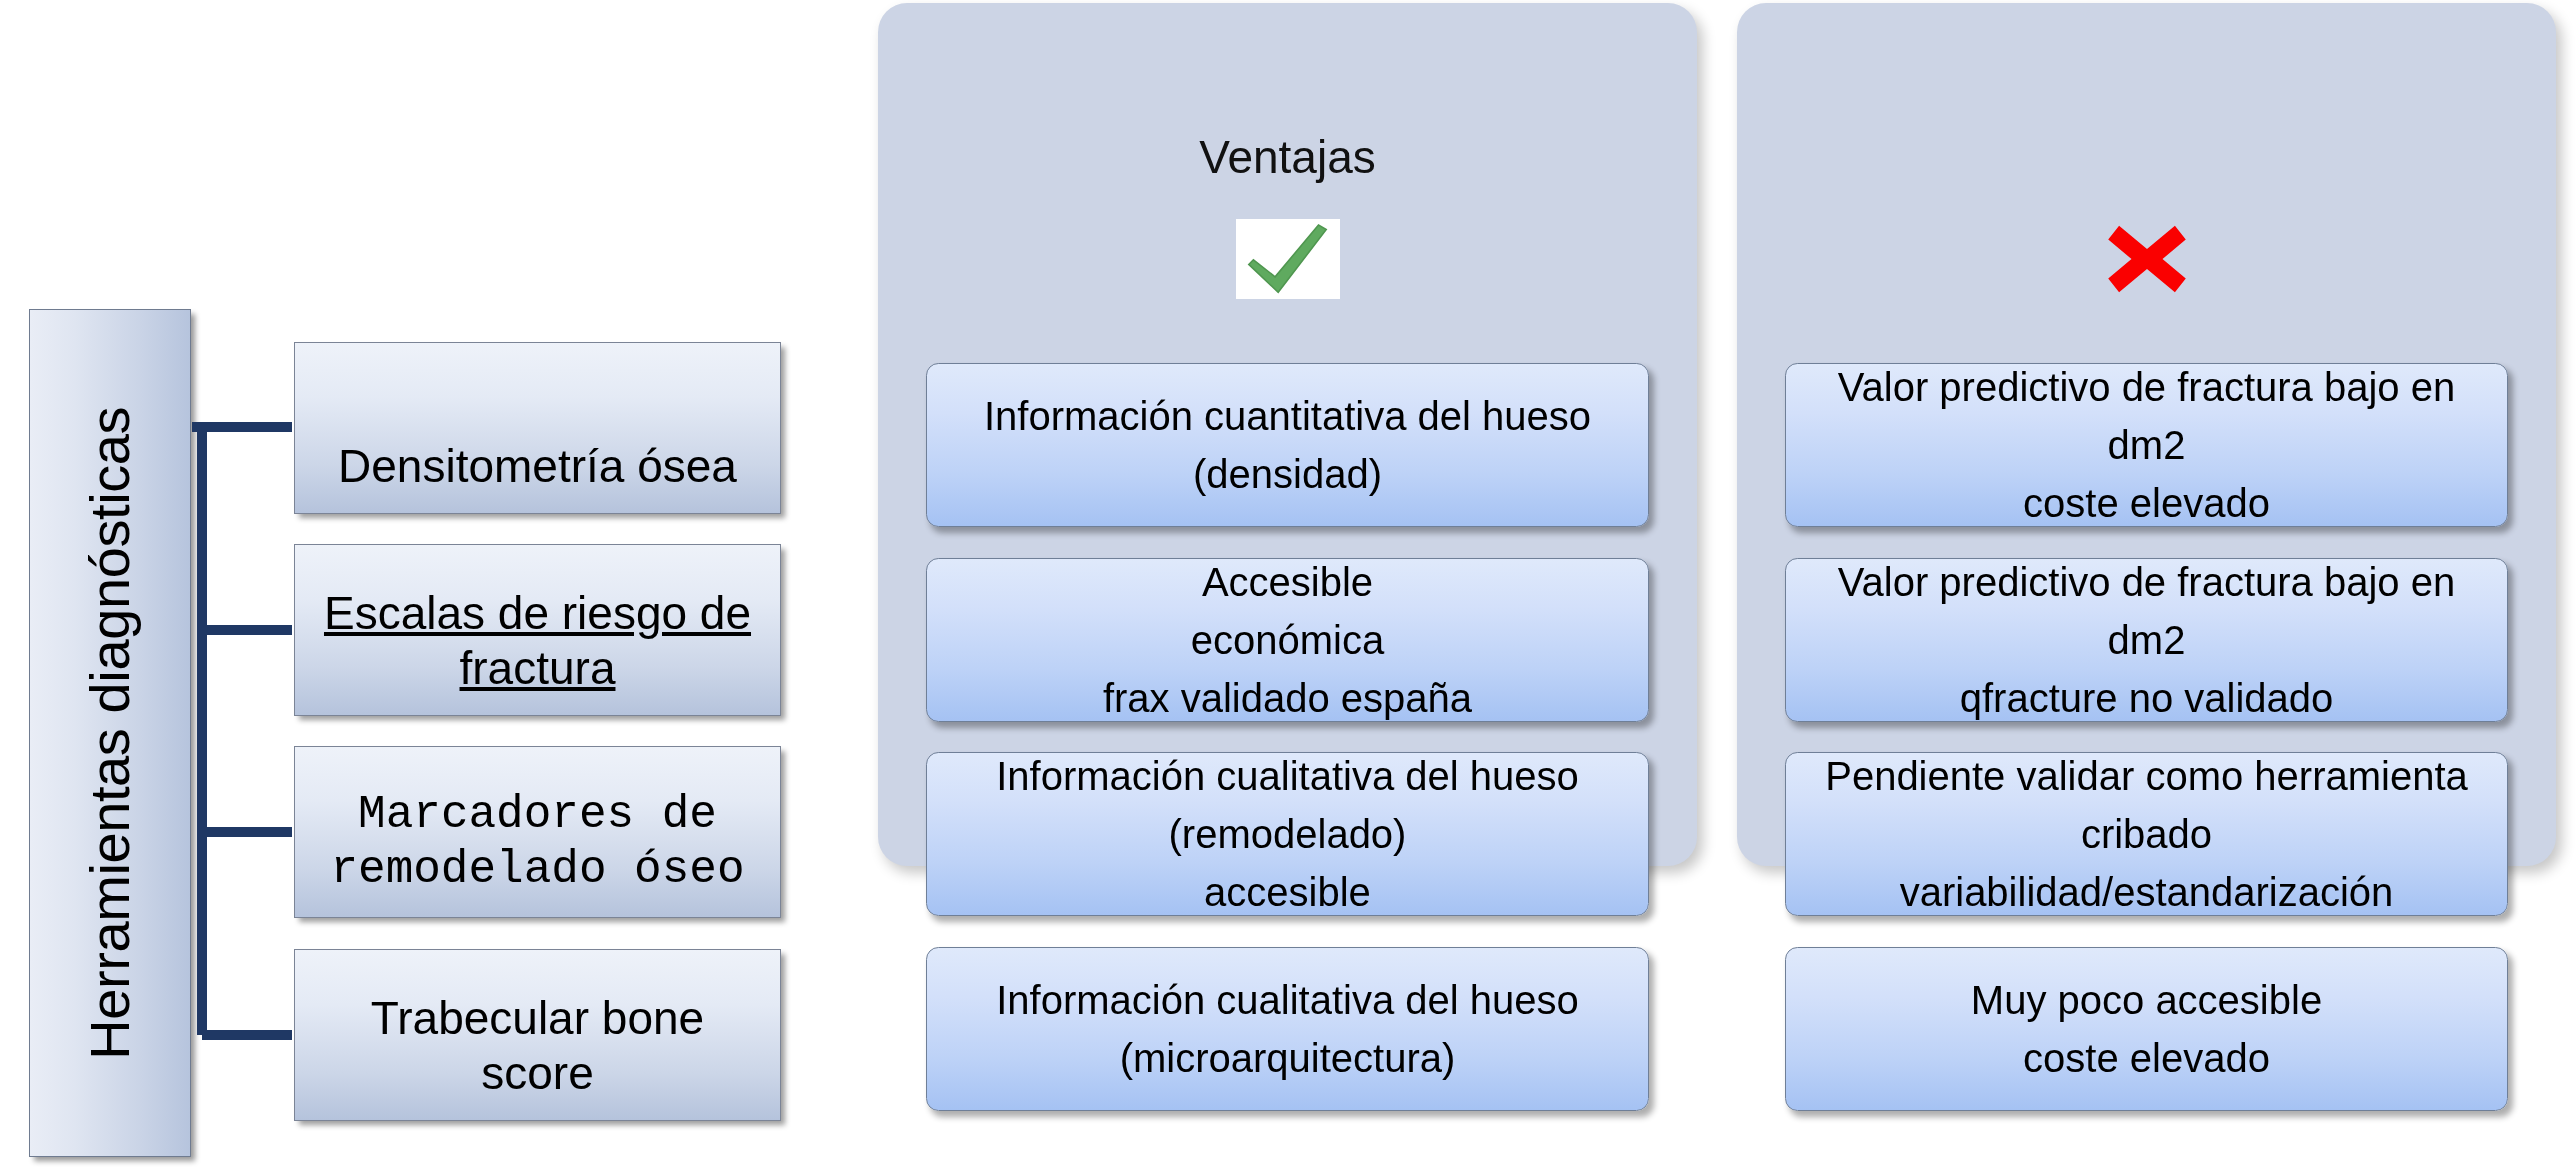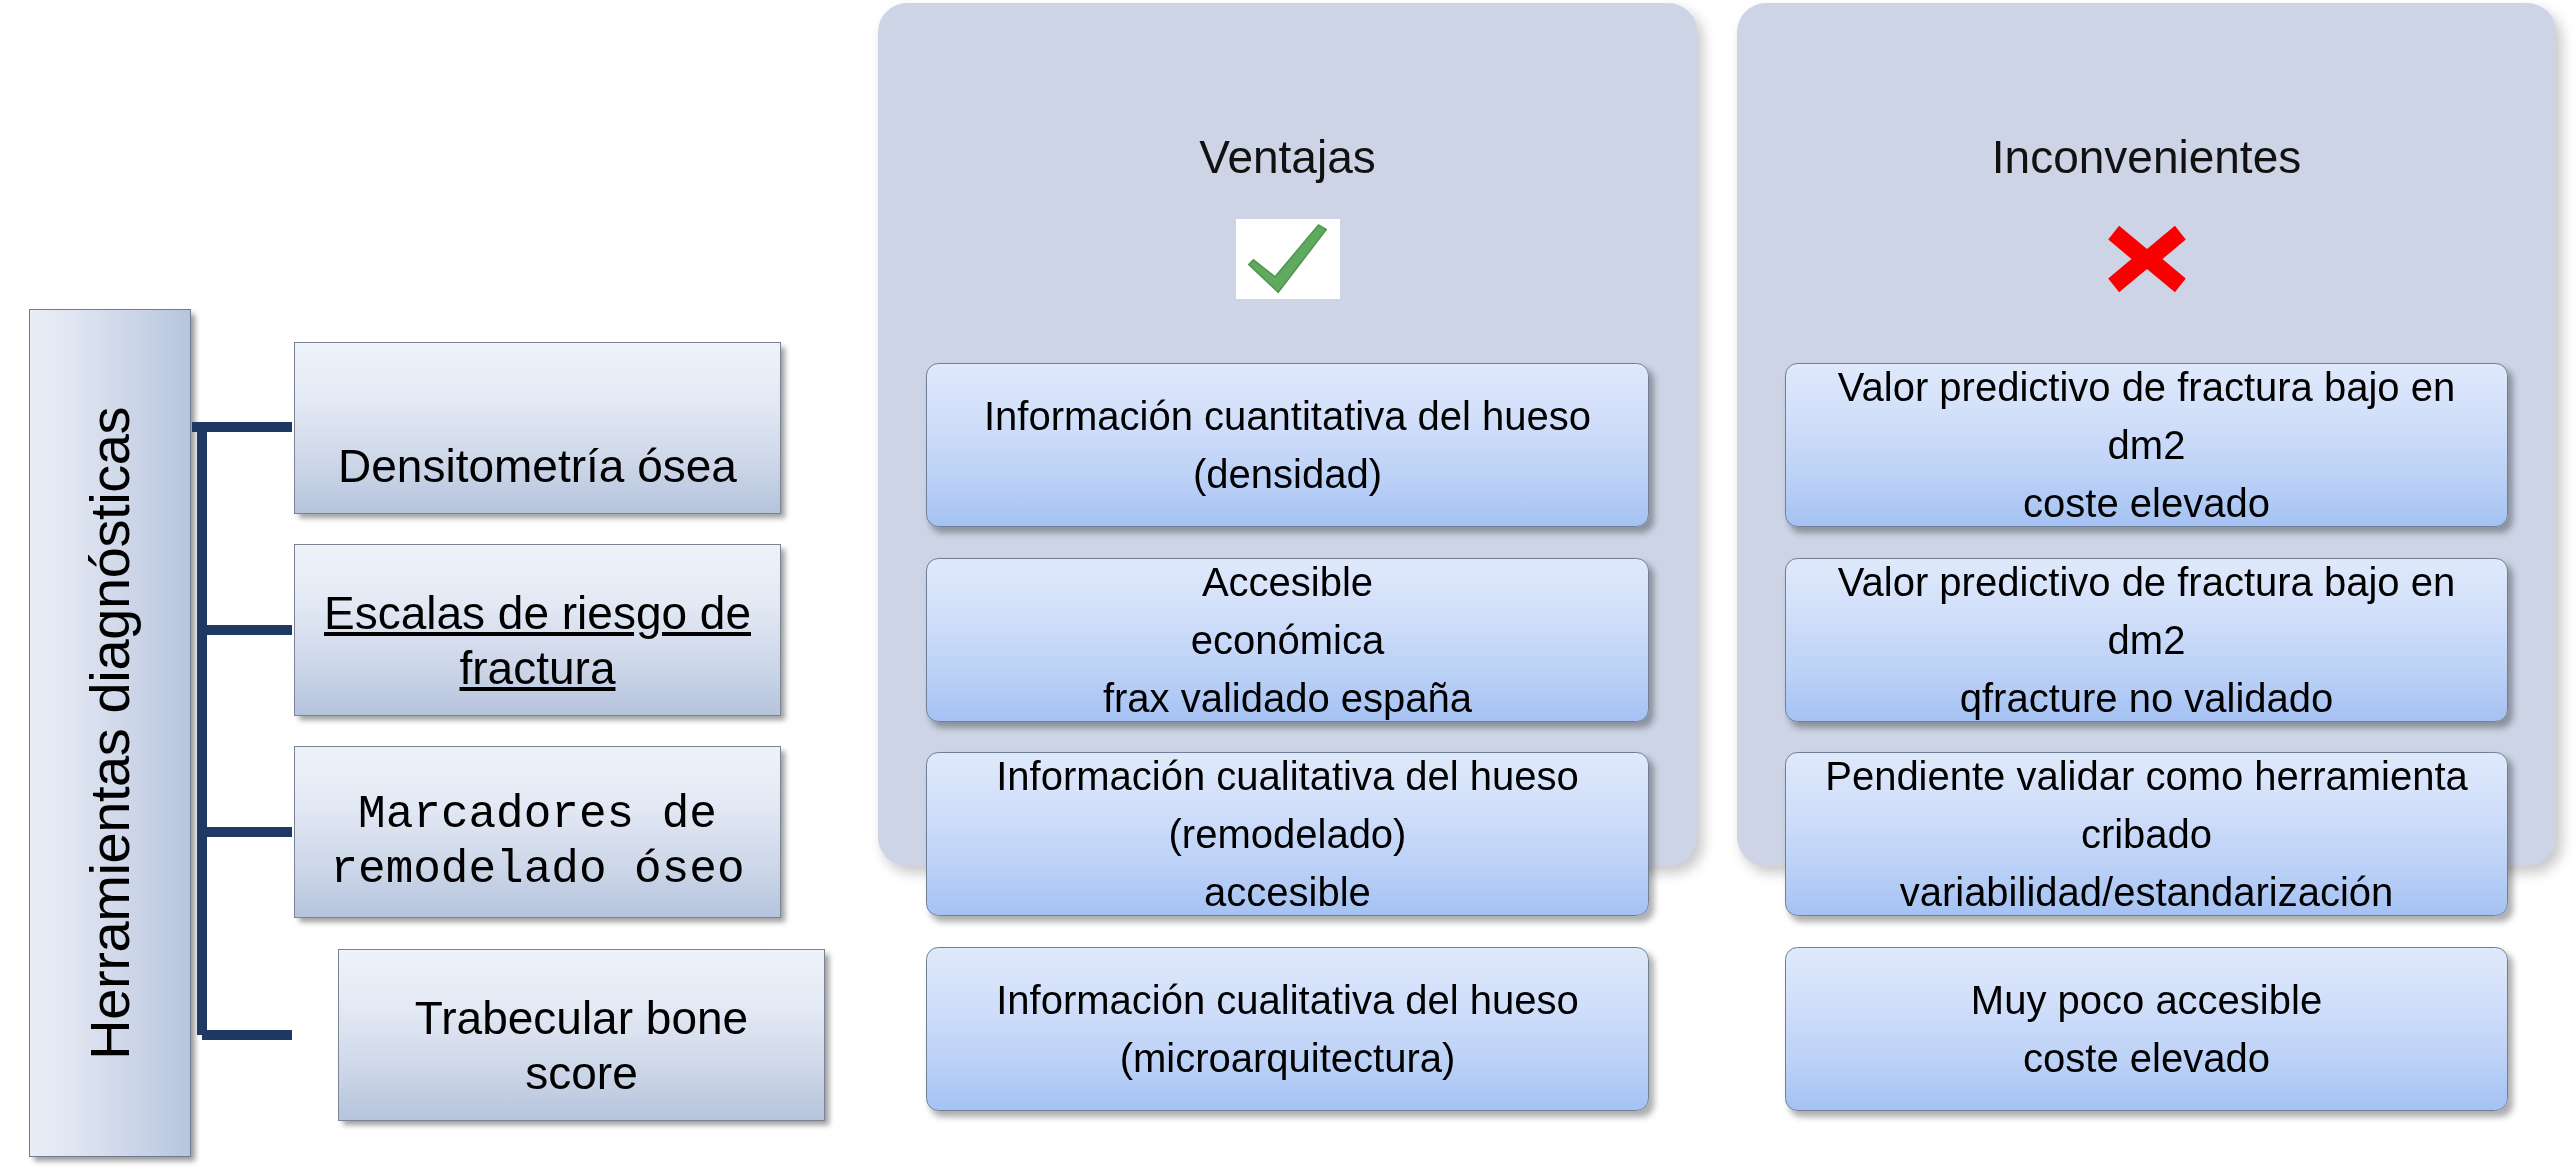--- a/index.html
+++ b/index.html
@@ -59,21 +59,21 @@
   }
   .tool-box-label {
     font-size: 46px;
     line-height: 1.18;
     color: #000000;
     text-align: center;
   }
   .tool-box.i0 { top: 342px; }
   .tool-box.i1 { top: 544px; text-decoration: underline; }
   .tool-box.i2 { top: 746px; font-family: Liberation Mono, monospace; }
-  .tool-box.i3 { top: 949px; margin-left: 44px; }
+  .tool-box.i3 { top: 949px; }
 
   
   .panel {
     position: absolute;
     top: 3.1px;
     width: 819px;
     height: 863px;
     background: #ccd4e5;
     border-radius: 29px;
     box-shadow: 5.4px 7px 12.4px rgba(0,0,0,0.22);
@@ -185,21 +185,20 @@
 (remodelado)
 accesible</div>
   </div>
   <div class="card c3">
     <div class="card-label">Información cualitativa del hueso
 (microarquitectura)</div>
   </div>
 </div>
 
 <div class="panel cons">
-  <div class="panel-title">Inconvenientes</div>
   <div class="panel-icon cross">
     <svg width="87" height="76" viewBox="0 0 112 98">
       <path d="M20 6 L56 36 L92 6 L106 24 L76 49 L106 74 L92 92 L56 62 L20 92 L6 74 L36 49 L6 24 Z" fill="#fa0000"></path>
     </svg>
   </div>
   <div class="card c0">
     <div class="card-label">Valor predictivo de fractura bajo en dm2
 coste elevado</div>
   </div>
   <div class="card c1">

